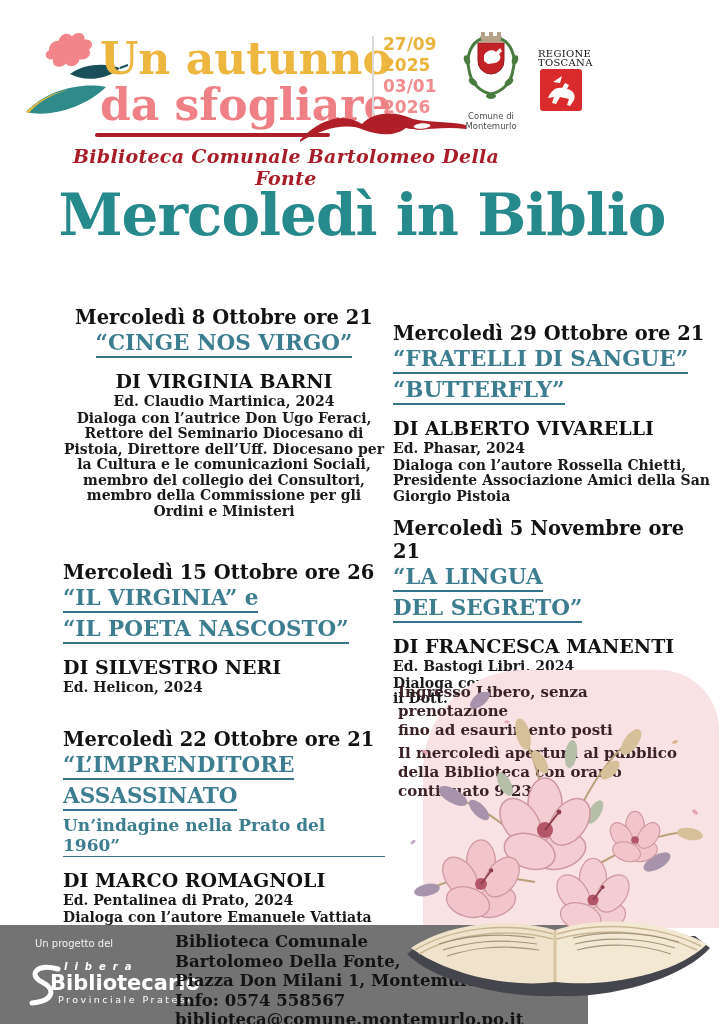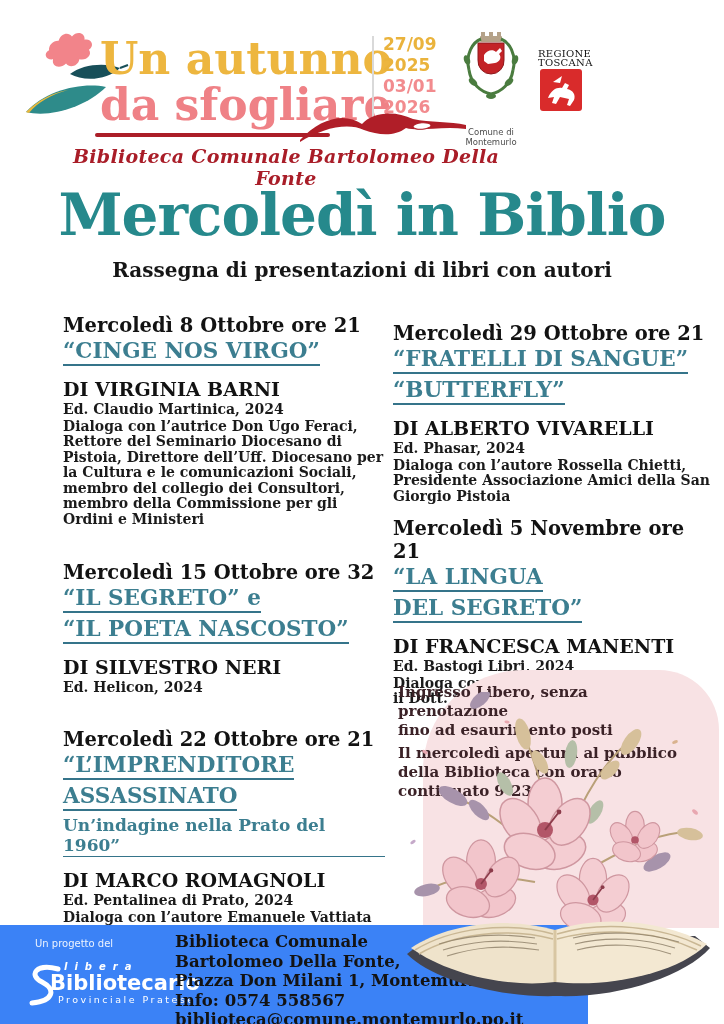--- a/index.html
+++ b/index.html
@@ -10,21 +10,21 @@
   .leaves{position:absolute;left:24px;top:30px;}
   .logo-text{position:absolute;left:100px;top:35px;line-height:48px;font-weight:bold;}
   .logo-line1{font-size:44px;color:#edb63f;letter-spacing:0px;}
   .logo-line2{font-size:44px;color:#ef8186;margin-top:-2px;}
   .hdr-divider{position:absolute;left:372px;top:36px;width:2px;height:82px;background:#d9d9d9;}
   .hdr-dates{position:absolute;left:383px;top:34px;font-family:"DejaVu Sans","Liberation Sans",sans-serif;
              font-weight:bold;font-size:17px;line-height:21px;}
   .d-gold{color:#eab33c;display:block;}
   .d-pink{color:#f28b8e;display:block;}
   .comune{position:absolute;left:445px;top:30px;width:92px;text-align:center;}
-  .comune-caption{font-family:"DejaVu Sans","Liberation Sans",sans-serif;font-size:8.5px;color:#4d4d4d;margin-top:17px;}
+  .comune-caption{font-family:"DejaVu Sans","Liberation Sans",sans-serif;font-size:8.5px;color:#4d4d4d;margin-top:1px;}
   .regione{position:absolute;left:538px;top:50px;width:46px;text-align:center;}
   .regione-label{font-size:10px;font-weight:normal;line-height:8.5px;color:#111;letter-spacing:.3px;}
   .regione-box{margin-top:2px;}
   .leggere{position:absolute;left:592px;top:52px;font-family:"DejaVu Sans","Liberation Sans",sans-serif;
            font-weight:bold;line-height:21px;}
   .leggere-1{font-size:17px;color:#eab33c;}
   .leggere-2{font-size:16px;color:#f28b8e;}
 
   .red-line{position:absolute;left:95px;top:133px;width:235px;height:3.5px;background:#ab1e28;border-radius:2px;}
   .red-book{position:absolute;left:300px;top:110px;}
@@ -48,21 +48,21 @@
   .ev-desc{font-size:14px;font-weight:bold;color:#1a1a1a;line-height:15.5px;margin-top:1px;}
 
   
   .blob{position:absolute;left:423px;top:670px;width:296px;height:258px;background:#f8e2e4;
         border-radius:100px 60px 0 0;}
   .info{position:absolute;left:398px;top:683px;width:300px;text-align:left;
         font-size:15px;font-weight:bold;color:#3b2227;line-height:19px;}
   .info-gap{height:4px;}
 
   
-  .footer{position:absolute;left:0;top:925px;width:588px;height:99px;background:#3b82f6;}
+  .footer{position:absolute;left:0;top:925px;width:588px;height:99px;background:#737373;}
   .project-label{position:absolute;left:35px;top:13px;font-family:"DejaVu Sans","Liberation Sans",sans-serif;
                  font-size:10px;color:rgba(255,255,255,.9);}
   .sb-logo{position:absolute;left:30px;top:36px;color:#fff;font-family:"DejaVu Sans","Liberation Sans",sans-serif;}
   .sb-mark{position:absolute;left:-4px;top:2px;}
   .sb-text{margin-left:34px;}
   .sb-top{font-size:10px;font-style:italic;font-weight:bold;letter-spacing:7px;}
   .sb-main{font-size:21px;font-weight:bold;line-height:22px;margin-left:-14px;}
   .sb-sub{font-size:9.5px;letter-spacing:2.5px;margin-left:-6px;}
   .address{position:absolute;left:175px;top:7px;font-size:16.5px;font-weight:bold;color:#131313;line-height:19.5px;}
 
@@ -135,33 +135,32 @@
   <div class="red-line"></div>
   <div class="red-book">
     <svg width="168" height="34" viewBox="0 0 168 34">
       <path d="M0,30 C20,8 45,2 62,14 C72,2 95,0 113,9 C130,13 150,11 166,15 L166,19 C140,16 120,22 106,18 C94,27 78,25 64,20 C48,12 22,18 0,32 Z" fill="#b01e28"></path>
       <ellipse cx="122" cy="16" rx="9" ry="3.2" fill="#ffffff" stroke="#b01e28" stroke-width="1" transform="rotate(-4 122 16)"></ellipse>
     </svg>
   </div>
   <div class="banner">Biblioteca Comunale Bartolomeo Della Fonte</div>
 
   <h1 class="main-title" style="margin:0;">Mercoledì in Biblio</h1>
-  <div class="subtitle">Rassegna di presentazioni di libri con autori</div>
-
-  <section class="event" style="left:63px;top:314px;">
+
+  <section class="event" style="left:63px;top:306px;text-align:center;">
     <div class="ev-date">Mercoledì 8 Ottobre ore 21</div>
     <div><span class="ev-title">“CINGE NOS VIRGO”</span></div>
     <div class="ev-author">DI VIRGINIA BARNI</div>
     <div class="ev-pub">Ed. Claudio Martinica, 2024</div>
     <div class="ev-desc">Dialoga con l’autrice Don Ugo Feraci, Rettore del Seminario Diocesano di Pistoia, Direttore dell’Uff. Diocesano per la Cultura e le comunicazioni Sociali, membro del collegio dei Consultori, membro della Commissione per gli Ordini e Ministeri</div>
   </section>
 
   <section class="event" style="left:63px;top:561px;">
-    <div class="ev-date">Mercoledì 15 Ottobre ore 32</div>
-    <div><span class="ev-title">“IL SEGRETO” e</span></div>
+    <div class="ev-date">Mercoledì 15 Ottobre ore 26</div>
+    <div><span class="ev-title">“IL VIRGINIA” e</span></div>
     <div><span class="ev-title">“IL POETA NASCOSTO”</span></div>
     <div class="ev-author">DI SILVESTRO NERI</div>
     <div class="ev-pub">Ed. Helicon, 2024</div>
   </section>
 
   <section class="event" style="left:63px;top:728px;">
     <div class="ev-date">Mercoledì 22 Ottobre ore 21</div>
     <div><span class="ev-title">“L’IMPRENDITORE</span></div>
     <div><span class="ev-title">ASSASSINATO</span></div>
     <div><span class="ev-title ev-title--small">Un’indagine nella Prato del 1960”</span></div>

